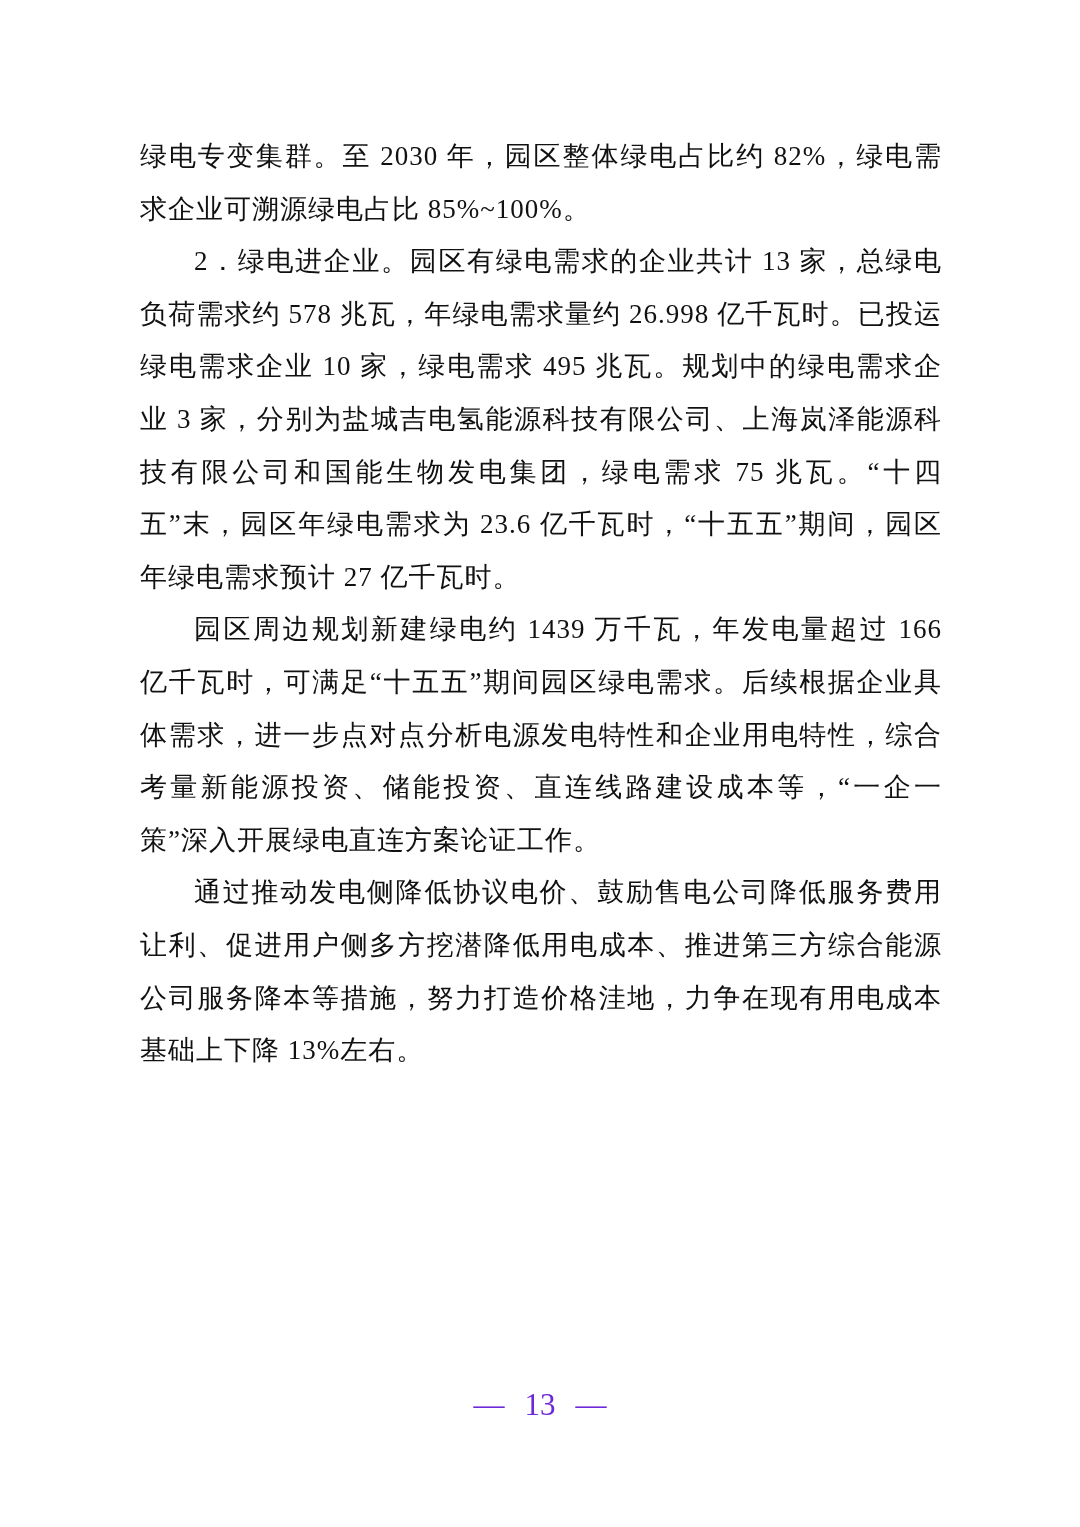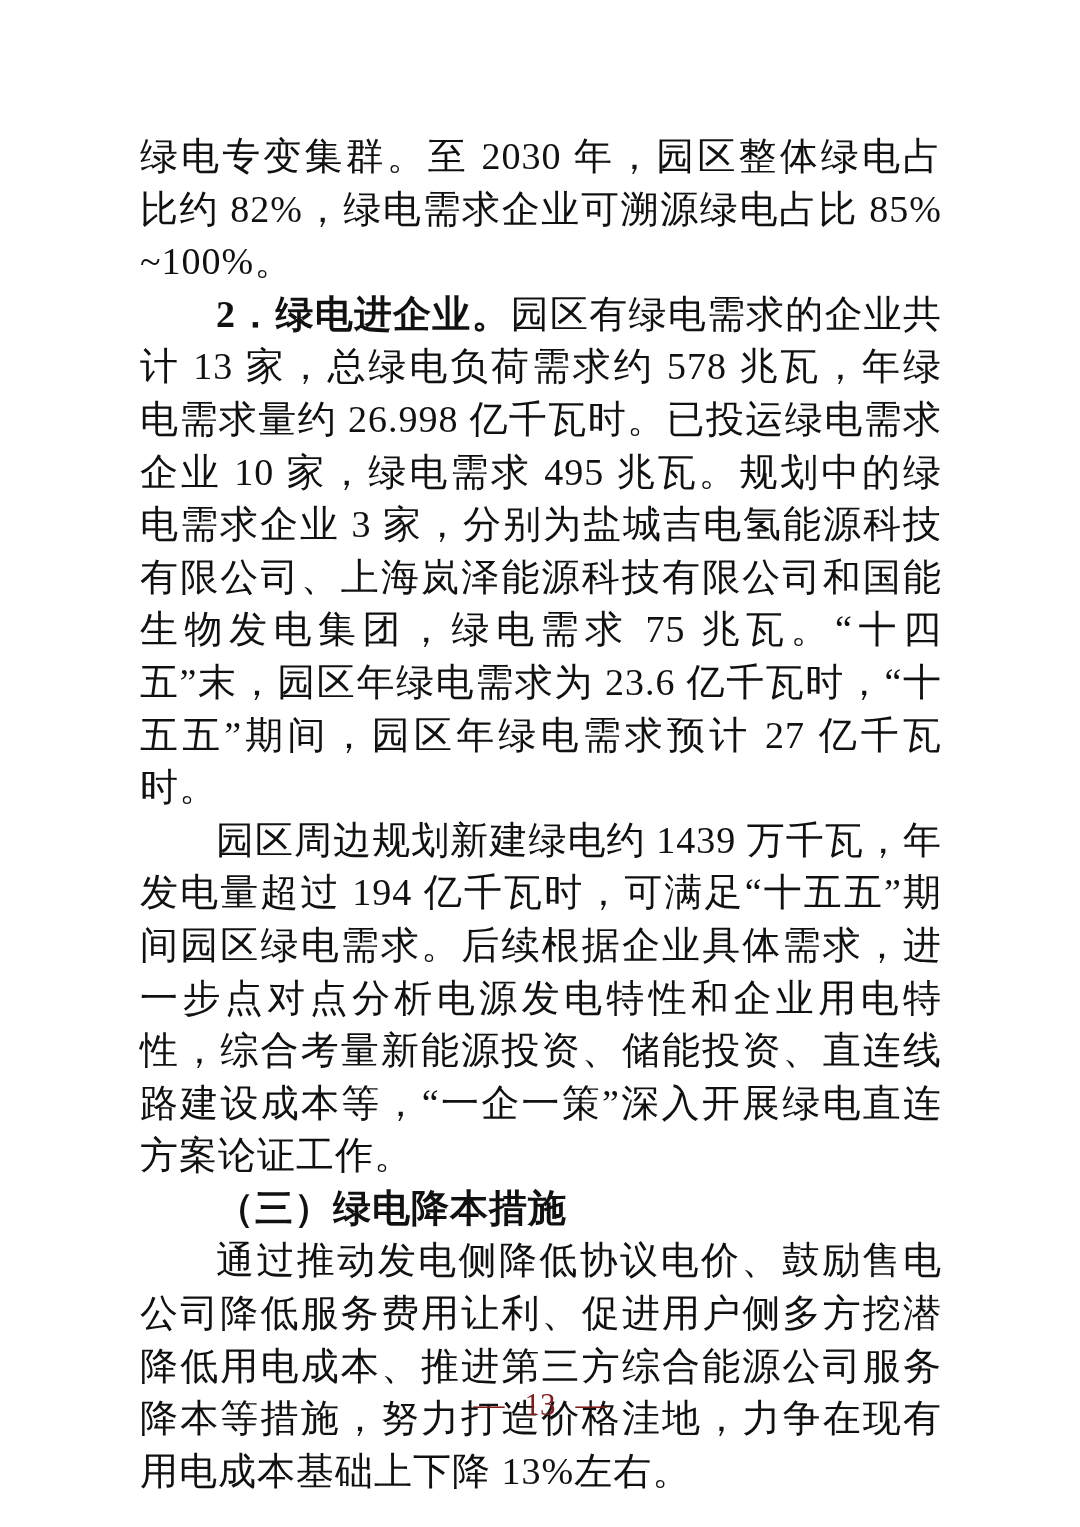--- a/index.html
+++ b/index.html
@@ -17,45 +17,45 @@
     overflow: hidden;
   }
   .content {
     position: absolute;
     left: 140px;
     top: 130px;
     width: 802px;
   }
   .content p {
     margin: 0;
-    font-size: 38px;
+    font-size: 27px;
     line-height: 52.6px;
     text-align: justify;
     text-justify: inter-ideograph;
     letter-spacing: 1px;
     word-break: break-all;
   }
   .indent {
     text-indent: 2em;
   }
   .lead-bold {
-    font-weight: bold;
+    font-weight: normal;
   }
   .section-heading {
     font-weight: bold;
   }
   .footer {
     position: absolute;
     left: 0;
     top: 1385px;
     width: 100%;
     text-align: center;
     font-size: 31px;
     line-height: 40px;
-    color: #7f1d1d;
+    color: #6d28d9;
   }
   .footer .num {
     display: inline-block;
     margin: 0 20px;
   }
   .footer .dash {
     display: inline-block;
     letter-spacing: 0;
   }
 </style>
@@ -63,23 +63,22 @@
 <body>
 
 <div class="page">
 
   <div class="content">
 
     <p>绿电专变集群。至 2030 年，园区整体绿电占比约 82%，绿电需求企业可溯源绿电占比 85%~100%。</p>
 
     <p class="indent"><span class="lead-bold">2．绿电进企业。</span><span>园区有绿电需求的企业共计 13 家，总绿电负荷需求约 578 兆瓦，年绿电需求量约 26.998 亿千瓦时。已投运绿电需求企业 10 家，绿电需求 495 兆瓦。规划中的绿电需求企业 3 家，分别为盐城吉电氢能源科技有限公司、上海岚泽能源科技有限公司和国能生物发电集团，绿电需求 75 兆瓦。“十四五”末，园区年绿电需求为 23.6 亿千瓦时，“十五五”期间，园区年绿电需求预计 27 亿千瓦时。</span></p>
 
-    <p class="indent">园区周边规划新建绿电约 1439 万千瓦，年发电量超过 194 亿千瓦时，可满足“十五五”期间园区绿电需求。后续根据企业具体需求，进一步点对点分析电源发电特性和企业用电特性，综合考量新能源投资、储能投资、直连线路建设成本等，“一企一策”深入开展绿电直连方案论证工作。</p>
+    <p class="indent">园区周边规划新建绿电约 1439 万千瓦，年发电量超过 166 亿千瓦时，可满足“十五五”期间园区绿电需求。后续根据企业具体需求，进一步点对点分析电源发电特性和企业用电特性，综合考量新能源投资、储能投资、直连线路建设成本等，“一企一策”深入开展绿电直连方案论证工作。</p>
 
-    <p class="indent section-heading">（三）绿电降本措施</p>
 
     <p class="indent">通过推动发电侧降低协议电价、鼓励售电公司降低服务费用让利、促进用户侧多方挖潜降低用电成本、推进第三方综合能源公司服务降本等措施，努力打造价格洼地，力争在现有用电成本基础上下降 13%左右。</p>
 
   </div>
 
   <div class="footer">
     <span class="dash">—</span><span class="num">13</span><span class="dash">—</span>
   </div>
 
 </div>

